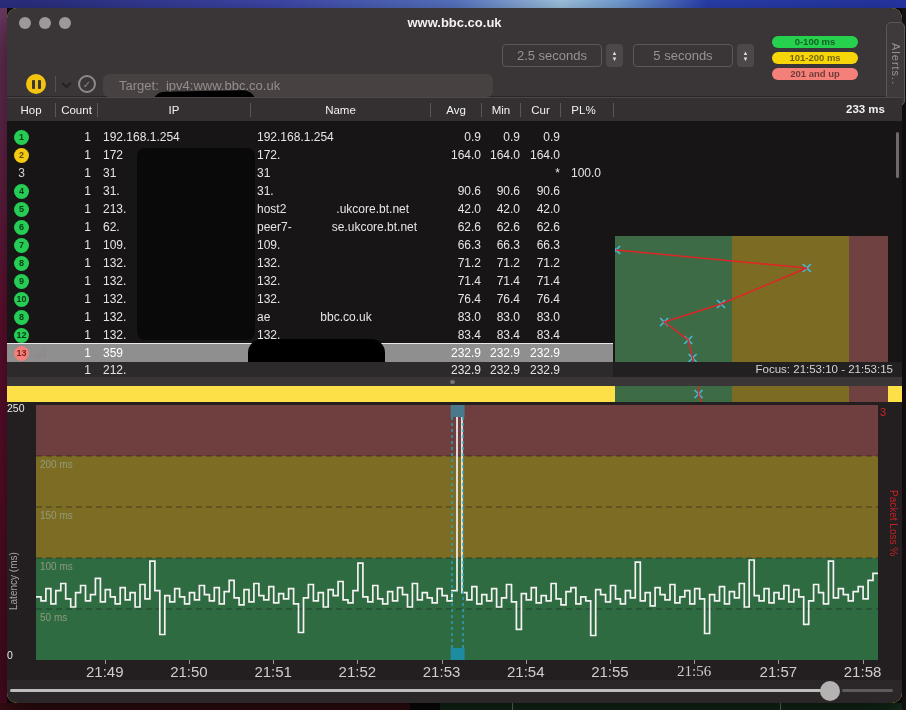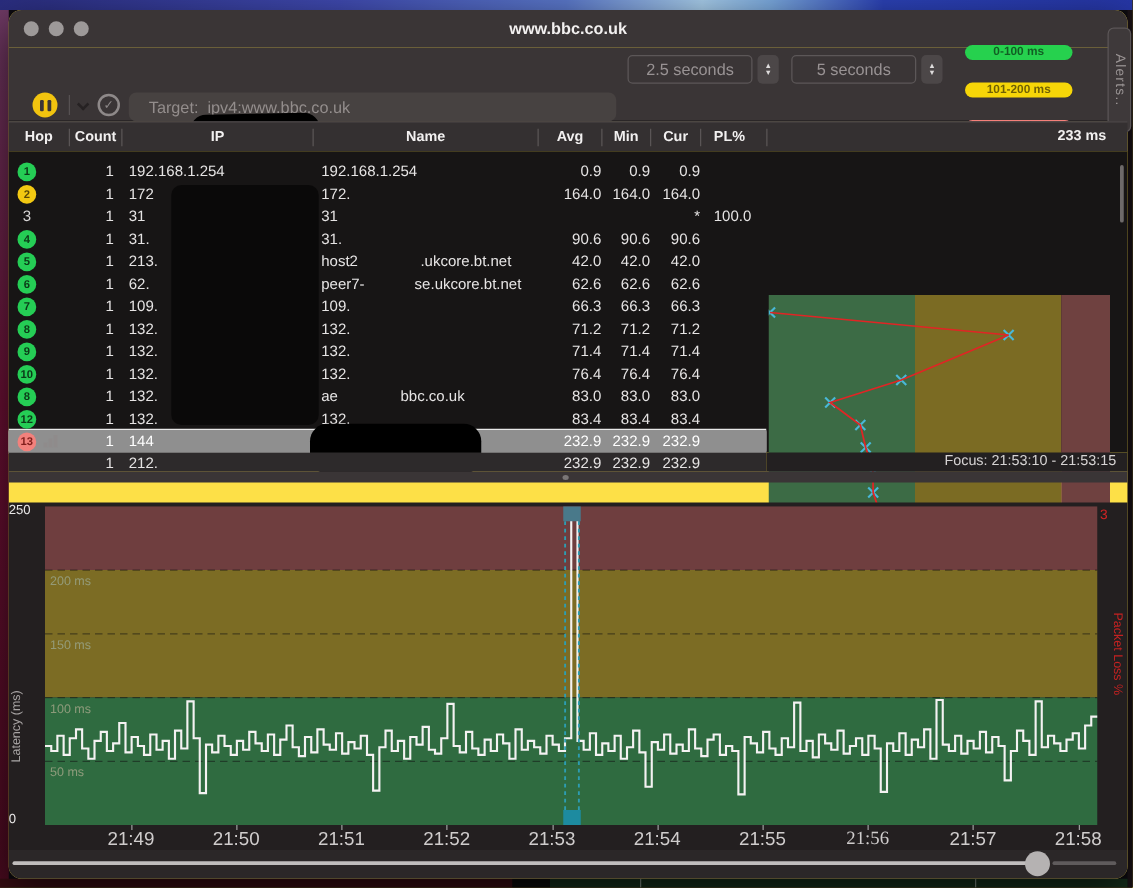--- a/index.html
+++ b/index.html
@@ -33,28 +33,28 @@
   .target-input{position:absolute;left:96px;top:36px;width:390px;height:23px;background:#474241;border-radius:6px;
     color:#938d8c;font-size:13px;line-height:23px;padding-left:16px;box-sizing:border-box;white-space:pre;}
   .ip-label{position:absolute;left:104px;top:62px;width:40px;text-align:right;color:#f0eeee;font-size:13px;font-weight:bold;}
   .blob{background:#000;position:absolute;}
   .blob-toolbar{left:145px;top:53px;width:104px;height:26px;border-radius:13px;transform:rotate(-1.2deg);}
   .selbox{position:absolute;height:23px;border:1px solid #5c5758;border-radius:4px;box-sizing:border-box;
     color:#989293;font-size:13px;display:flex;align-items:center;justify-content:center;}
   .stepper{position:absolute;width:17px;height:23px;background:#4c4748;border-radius:4px;
     display:flex;flex-direction:column;align-items:center;justify-content:center;color:#dedcdc;font-size:6px;line-height:6px;}
   .tb-label{position:absolute;top:62px;width:100px;text-align:center;color:#f0eeee;font-size:12px;font-weight:bold;}
-  .legend{position:absolute;left:765px;top:28px;width:86px;display:flex;flex-direction:column;gap:18px;}
+  .legend{position:absolute;left:765px;top:28px;width:86px;display:flex;flex-direction:column;gap:4px;}
   .pill{height:12px;border-radius:7px;font-size:9.5px;line-height:12px;text-align:center;color:rgba(0,0,0,.55);font-weight:bold;}
   .alerts-tab{position:absolute;left:879px;top:14px;width:19px;height:84px;background:#3e393a;border:1px solid #5b5657;
     border-radius:5px;box-sizing:border-box;color:#9b9595;font-size:11px;writing-mode:vertical-rl;
     display:flex;align-items:center;justify-content:center;letter-spacing:1px;}
 
   .thead{position:absolute;left:0;top:89px;width:100%;height:24px;background:#343031;border-top:1px solid #4c4748;box-sizing:border-box;display:flex;align-items:center;}
-  .hcell{color:#f2f0f0;font-size:11.5px;font-weight:700;text-align:center;border-left:1px solid #5a5556;height:14px;line-height:14px;box-sizing:border-box;}
+  .hcell{color:#f2f0f0;font-size:11.5px;font-weight:400;text-align:center;border-left:1px solid #5a5556;height:14px;line-height:14px;box-sizing:border-box;}
   .hcell:first-child{border-left:none;}
   .hsep-graph{position:absolute;left:606px;top:5px;width:1px;height:14px;background:#5a5556;}
   .head-right{position:absolute;right:17px;top:5px;color:#f2f0f0;font-size:11.5px;font-weight:600;}
 
   .tbody{position:absolute;left:0;top:113px;width:100%;height:241px;background:#171515;}
   .rows{position:absolute;left:0;top:7px;width:606px;}
   .trow{height:18px;display:flex;align-items:center;color:#e6e4e4;font-size:12px;}
   .trow.selected{background:#8f8f8f;box-shadow:0 -1px 0 #e8e8e8,0 1px 0 #e8e8e8;color:#fff;}
   .c-hop{width:48px;display:flex;align-items:center;justify-content:flex-start;padding-left:7px;box-sizing:border-box;gap:6px;}
   .c-count{width:42px;text-align:right;padding-right:6px;box-sizing:border-box;}
@@ -360,21 +360,21 @@
           <div class="trow selected">
             <div class="c-hop">
               <span class="badge red">13</span>
               <span class="mini-bars">
                 <i style="height: 4px;"></i>
                 <i style="height: 7px;"></i>
                 <i style="height: 10px;"></i>
               </span>
             </div>
             <div class="c-count">1</div>
-            <div class="c-ip">144</div>
+            <div class="c-ip">359</div>
             <div class="c-name">www.bbc.co.uk</div>
             <div class="c-avg">232.9</div>
             <div class="c-min">232.9</div>
             <div class="c-cur">232.9</div>
             <div class="c-pl"></div>
           </div>
         </div>
       <div class="blob blob-ipcol"></div>
       <div class="blob blob-rows"></div>
       <div class="vscroll-thumb"></div>

